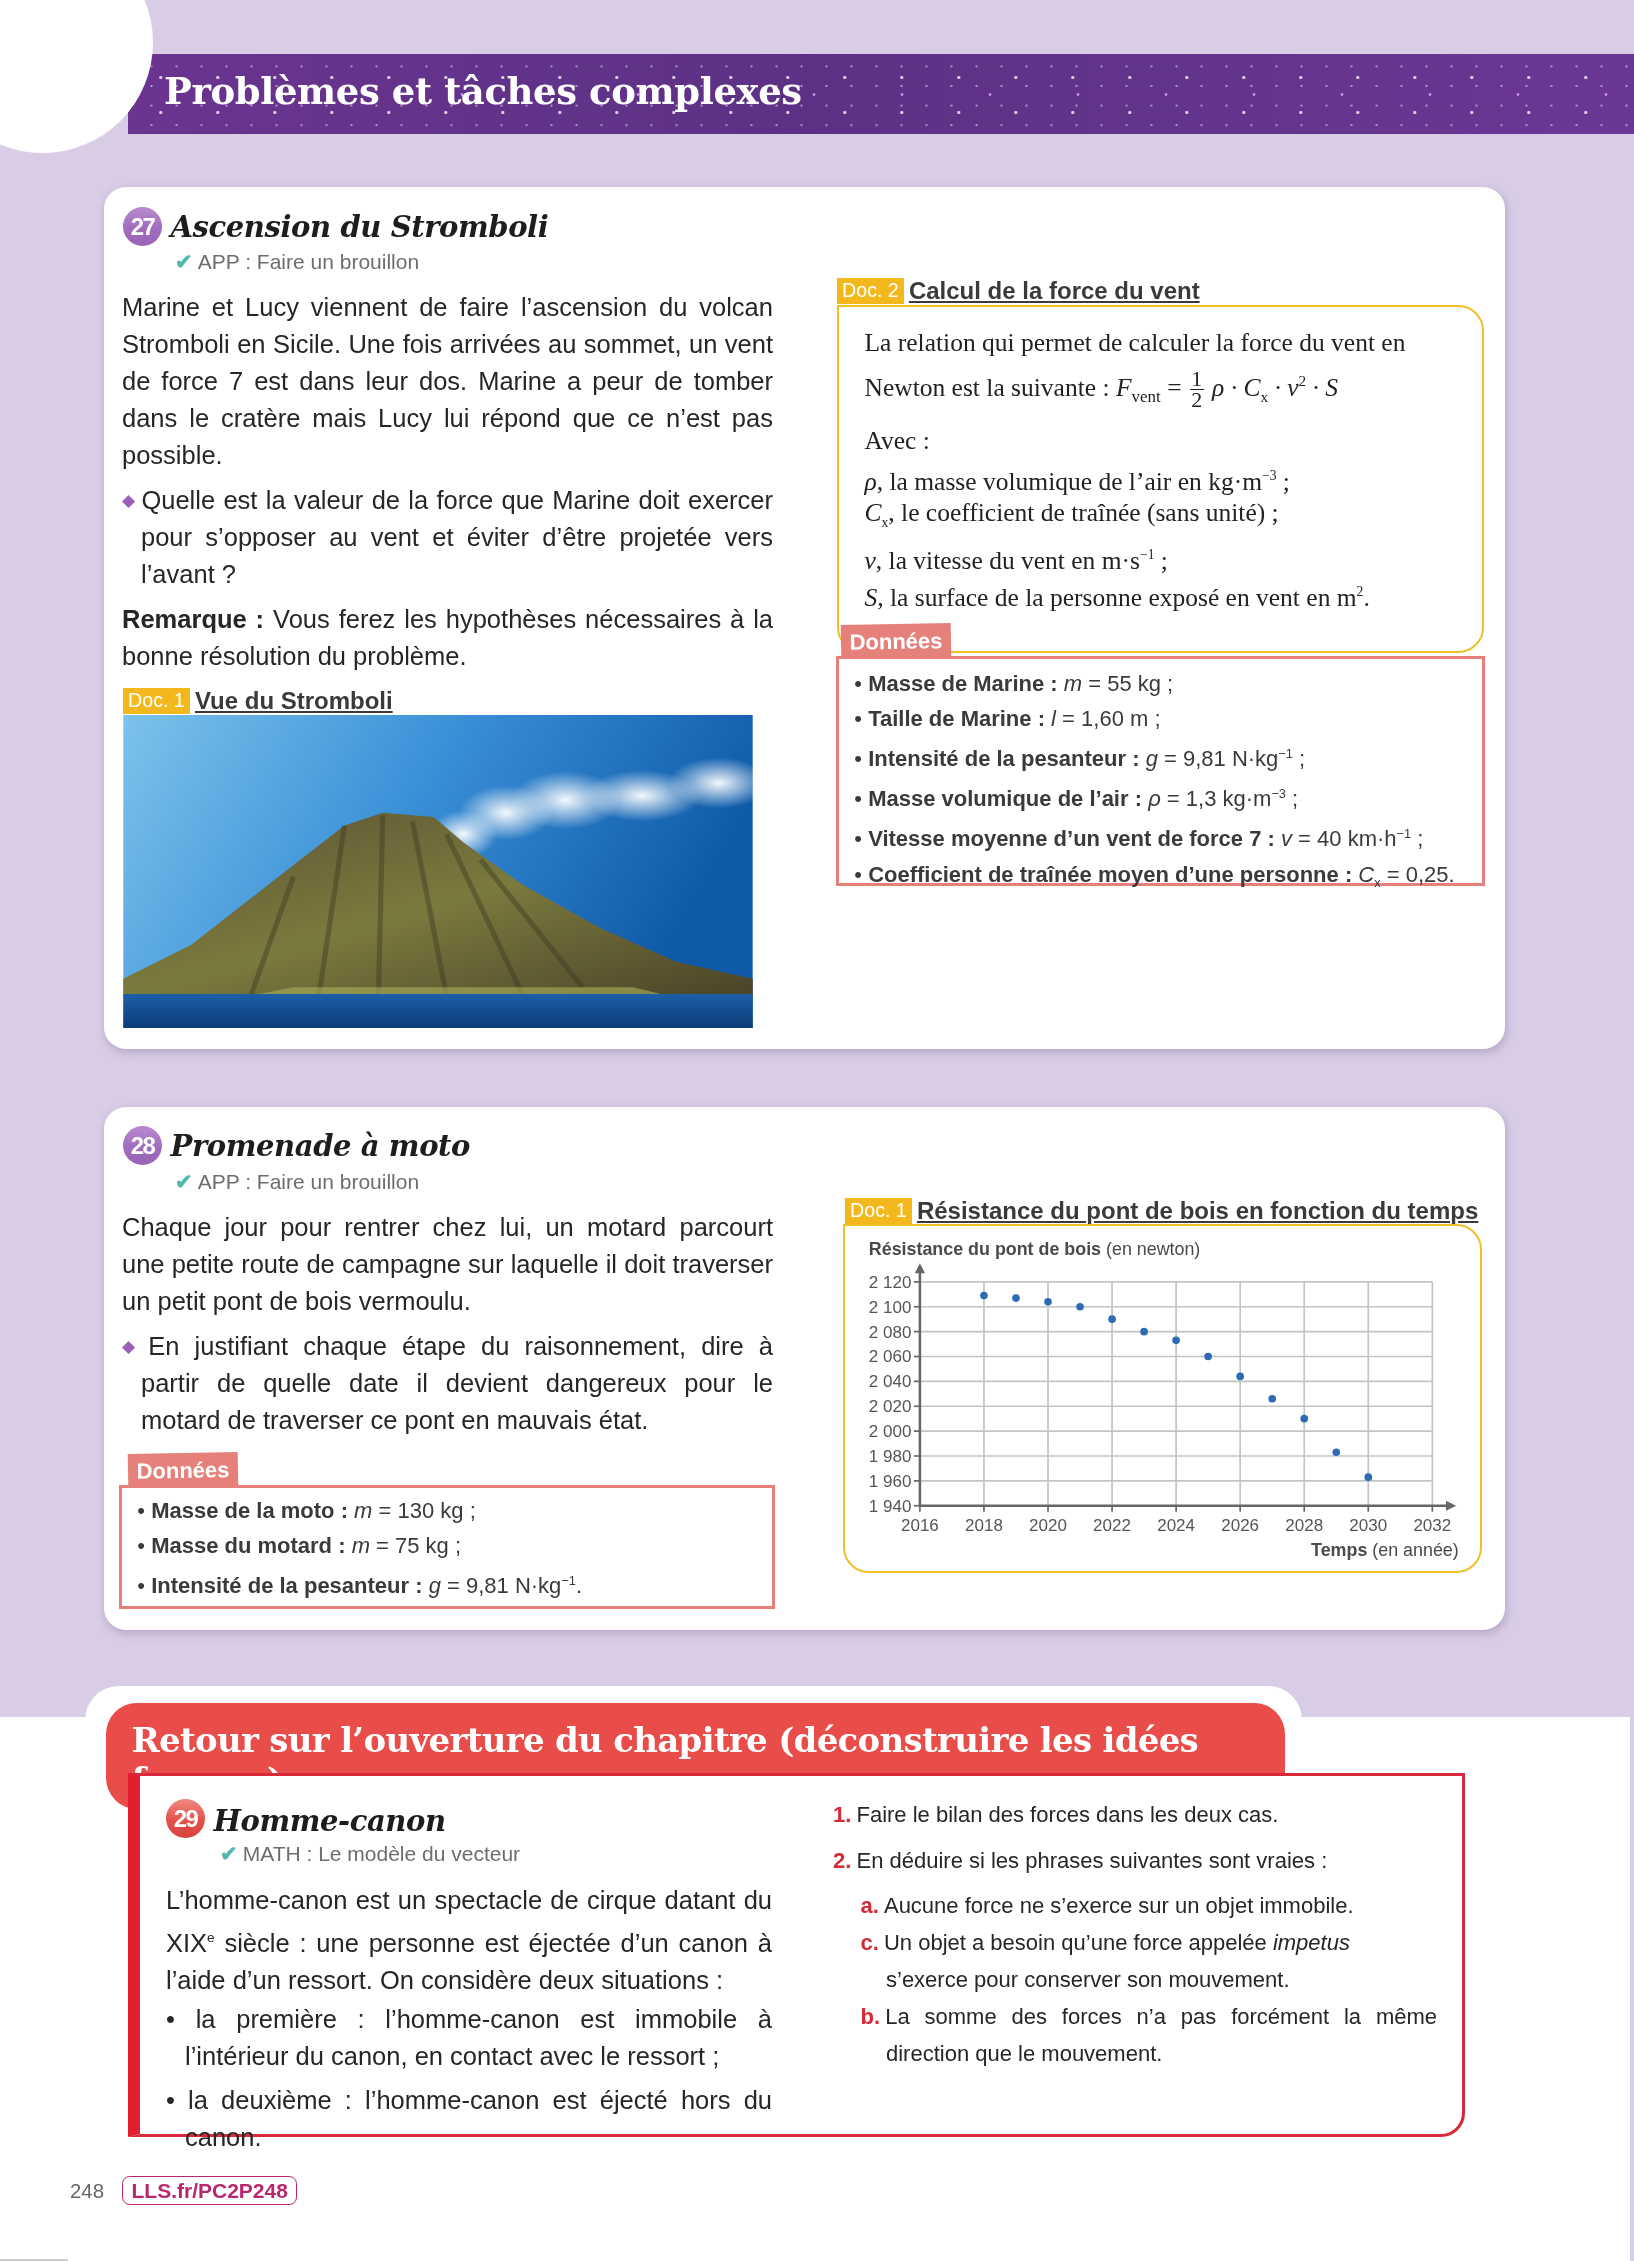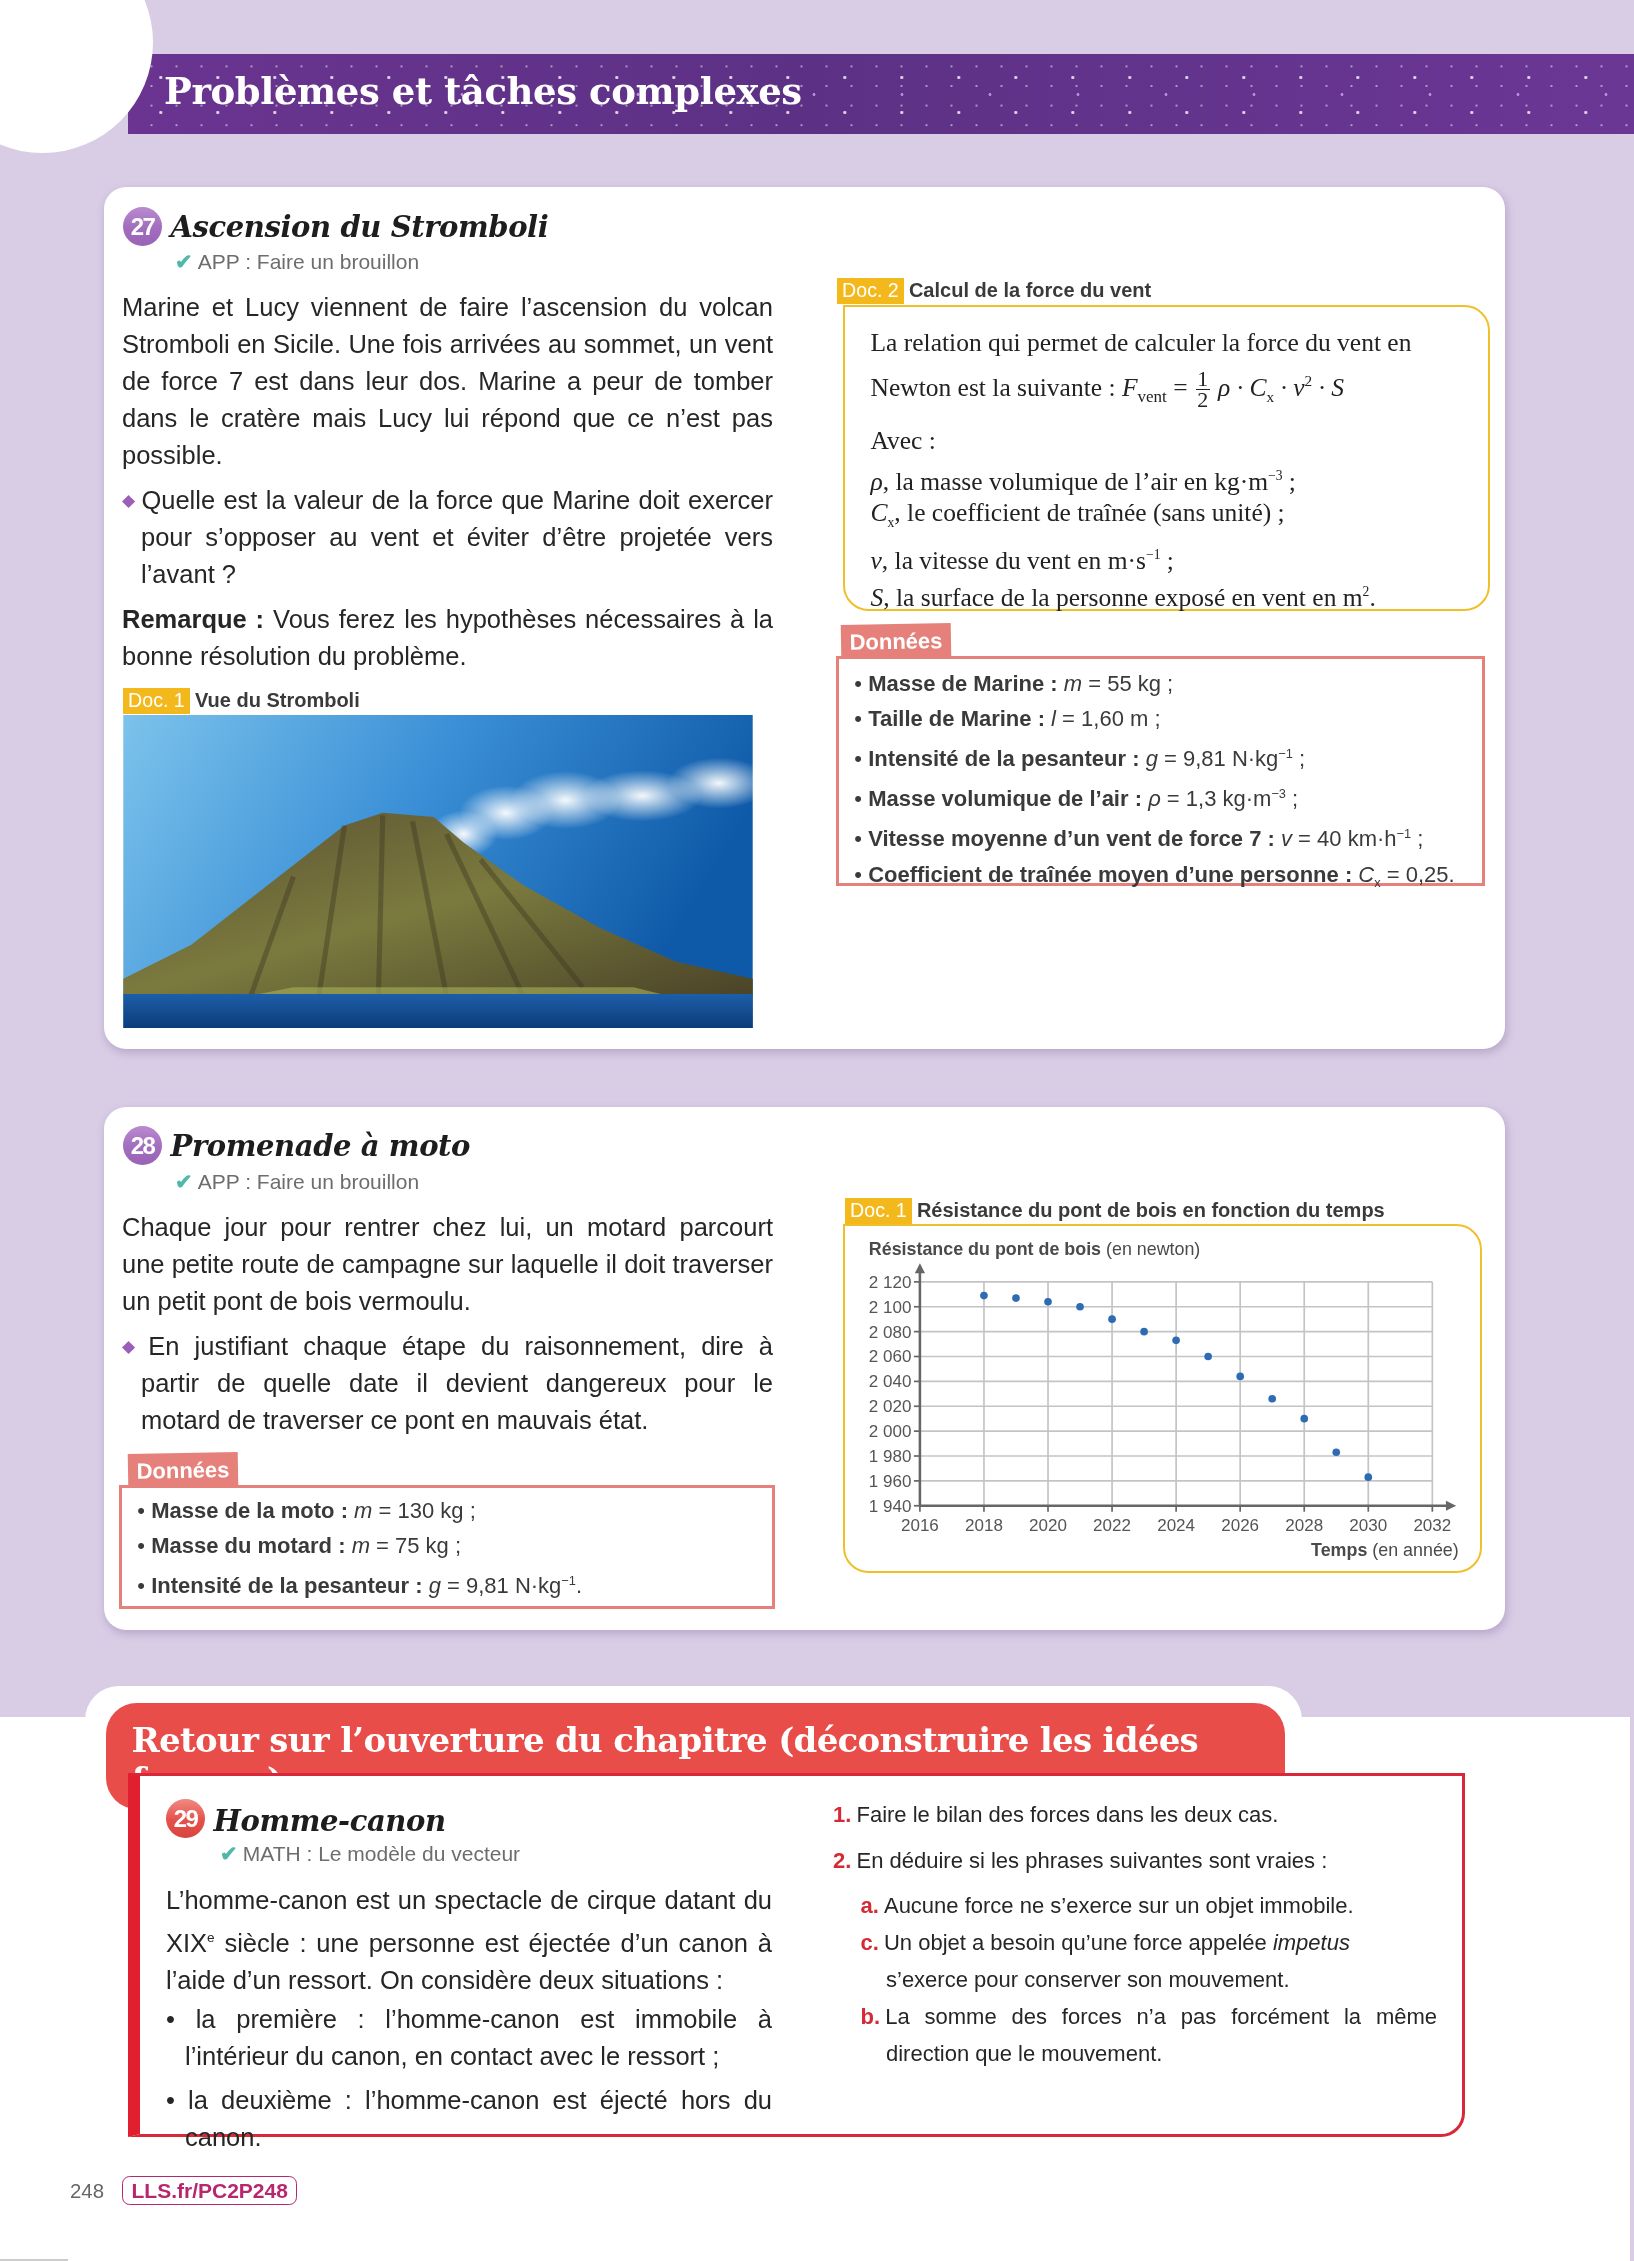--- a/index.html
+++ b/index.html
@@ -69,30 +69,30 @@
   }
   .bullet-para { padding-left: 19px; text-indent: -19px; }
   .diamond { color: #9b5fb8; font-size: 17px; margin-right: 5.1px; vertical-align: 2.6px; }
   .bold { font-weight: bold; }
 
   .doc-label { position: absolute; display: flex; align-items: center; height: 25.5px; }
   .doc-tag {
     background: #f2b81c; color: #fff; font-weight: normal; font-size: 19.6px;
     padding: 0 5.1px; height: 25.5px; line-height: 25.5px;
   }
-  .doc-name { font-weight: bold; font-size: 20px; color: #3a3a3a; margin-left: 5.1px; }
+  .doc-name { font-weight: bold; font-size: 24px; color: #3a3a3a; margin-left: 5.1px; text-decoration: underline; }
 
   .photo {
     position: absolute; left: 123px; top: 715px; width: 630px; height: 313px;
     overflow: hidden;
   }
 
   .doc2-box {
-    position: absolute; left: 837px; top: 305px; width: 647px; height: 306px;
-    border: 2.6px solid #f0c02a; border-radius: 0 25.5px 25.5px 25.5px; margin-left: 6px;
+    position: absolute; left: 837px; top: 305px; width: 647px; height: 348px;
+    border: 2.6px solid #f0c02a; border-radius: 0 25.5px 25.5px 25.5px;
   }
   .doc2-text {
     position: absolute; left: 25.5px; top: 17px; right: 17px;
     font-family: "Liberation Serif", serif; font-size: 25.5px; line-height: 38px; color: #222;
   }
   .doc2-text i { font-style: italic; }
   .frac { display: inline-block; vertical-align: middle; text-align: center; font-size: 22px; line-height: 20.4px; margin: 0 1.7px; }
   .frac span { display: block; }
   .frac .top { border-bottom: 1.3px solid #222; padding: 0 1.7px; }
 

